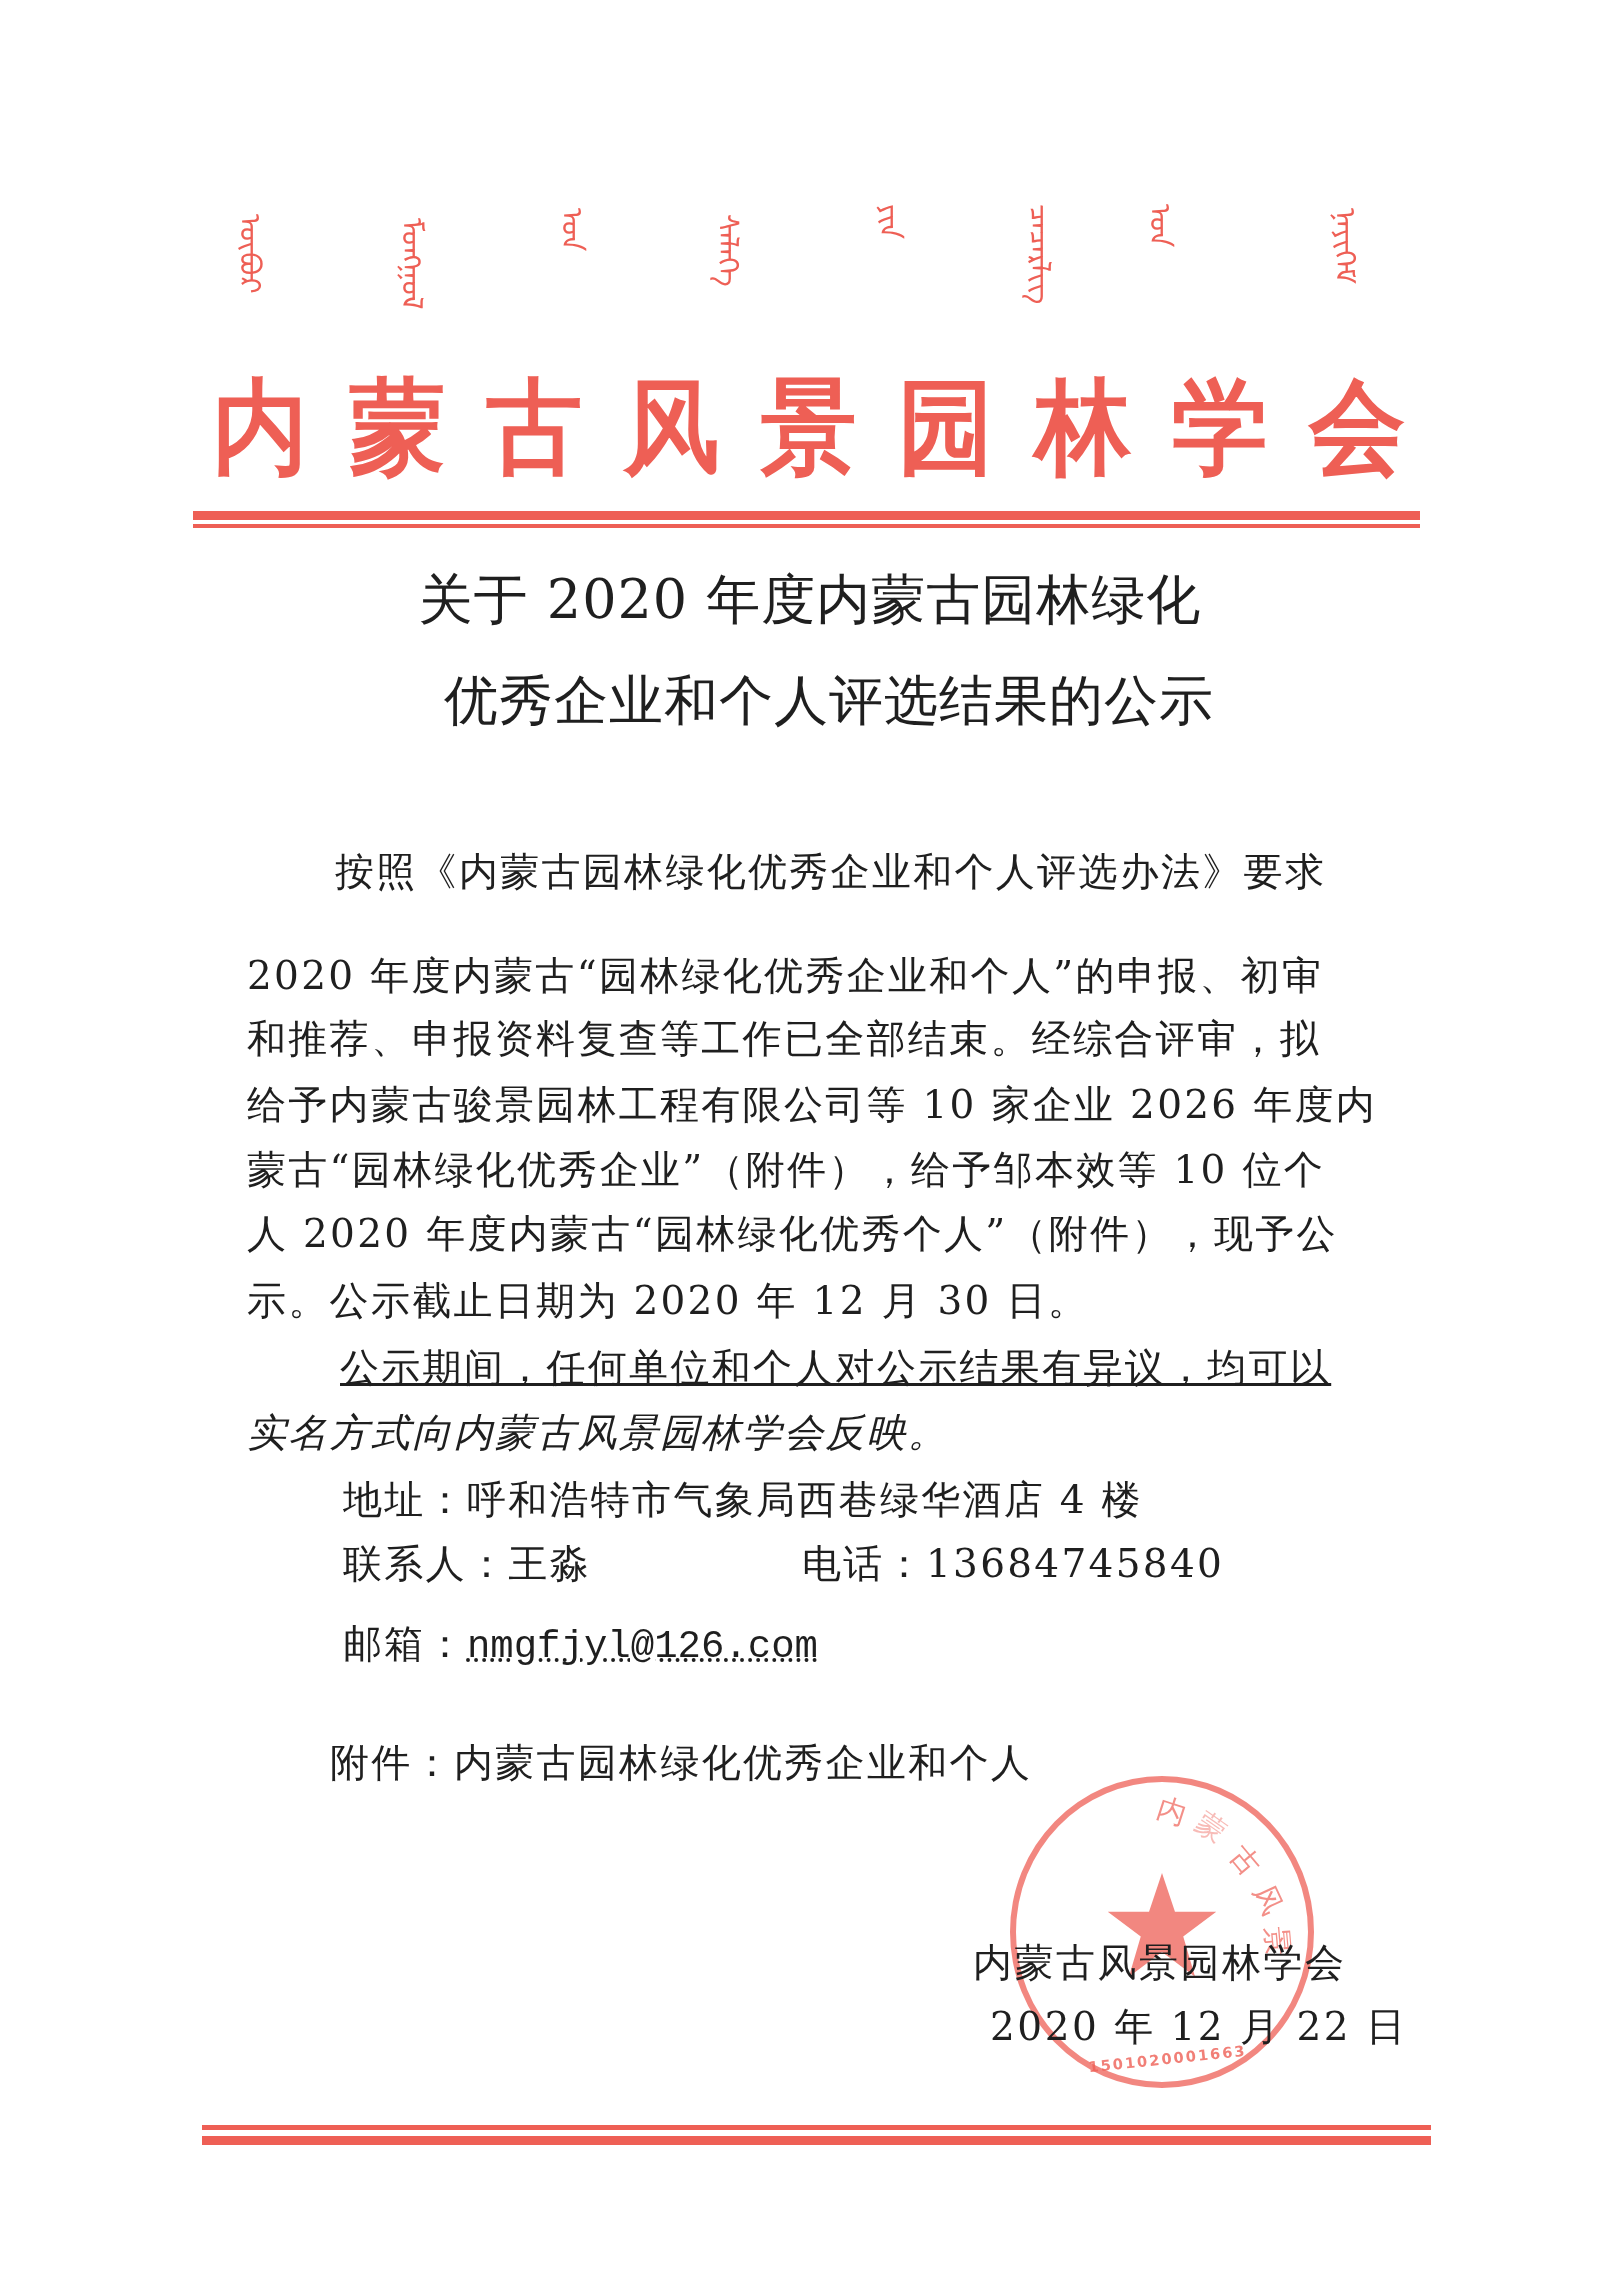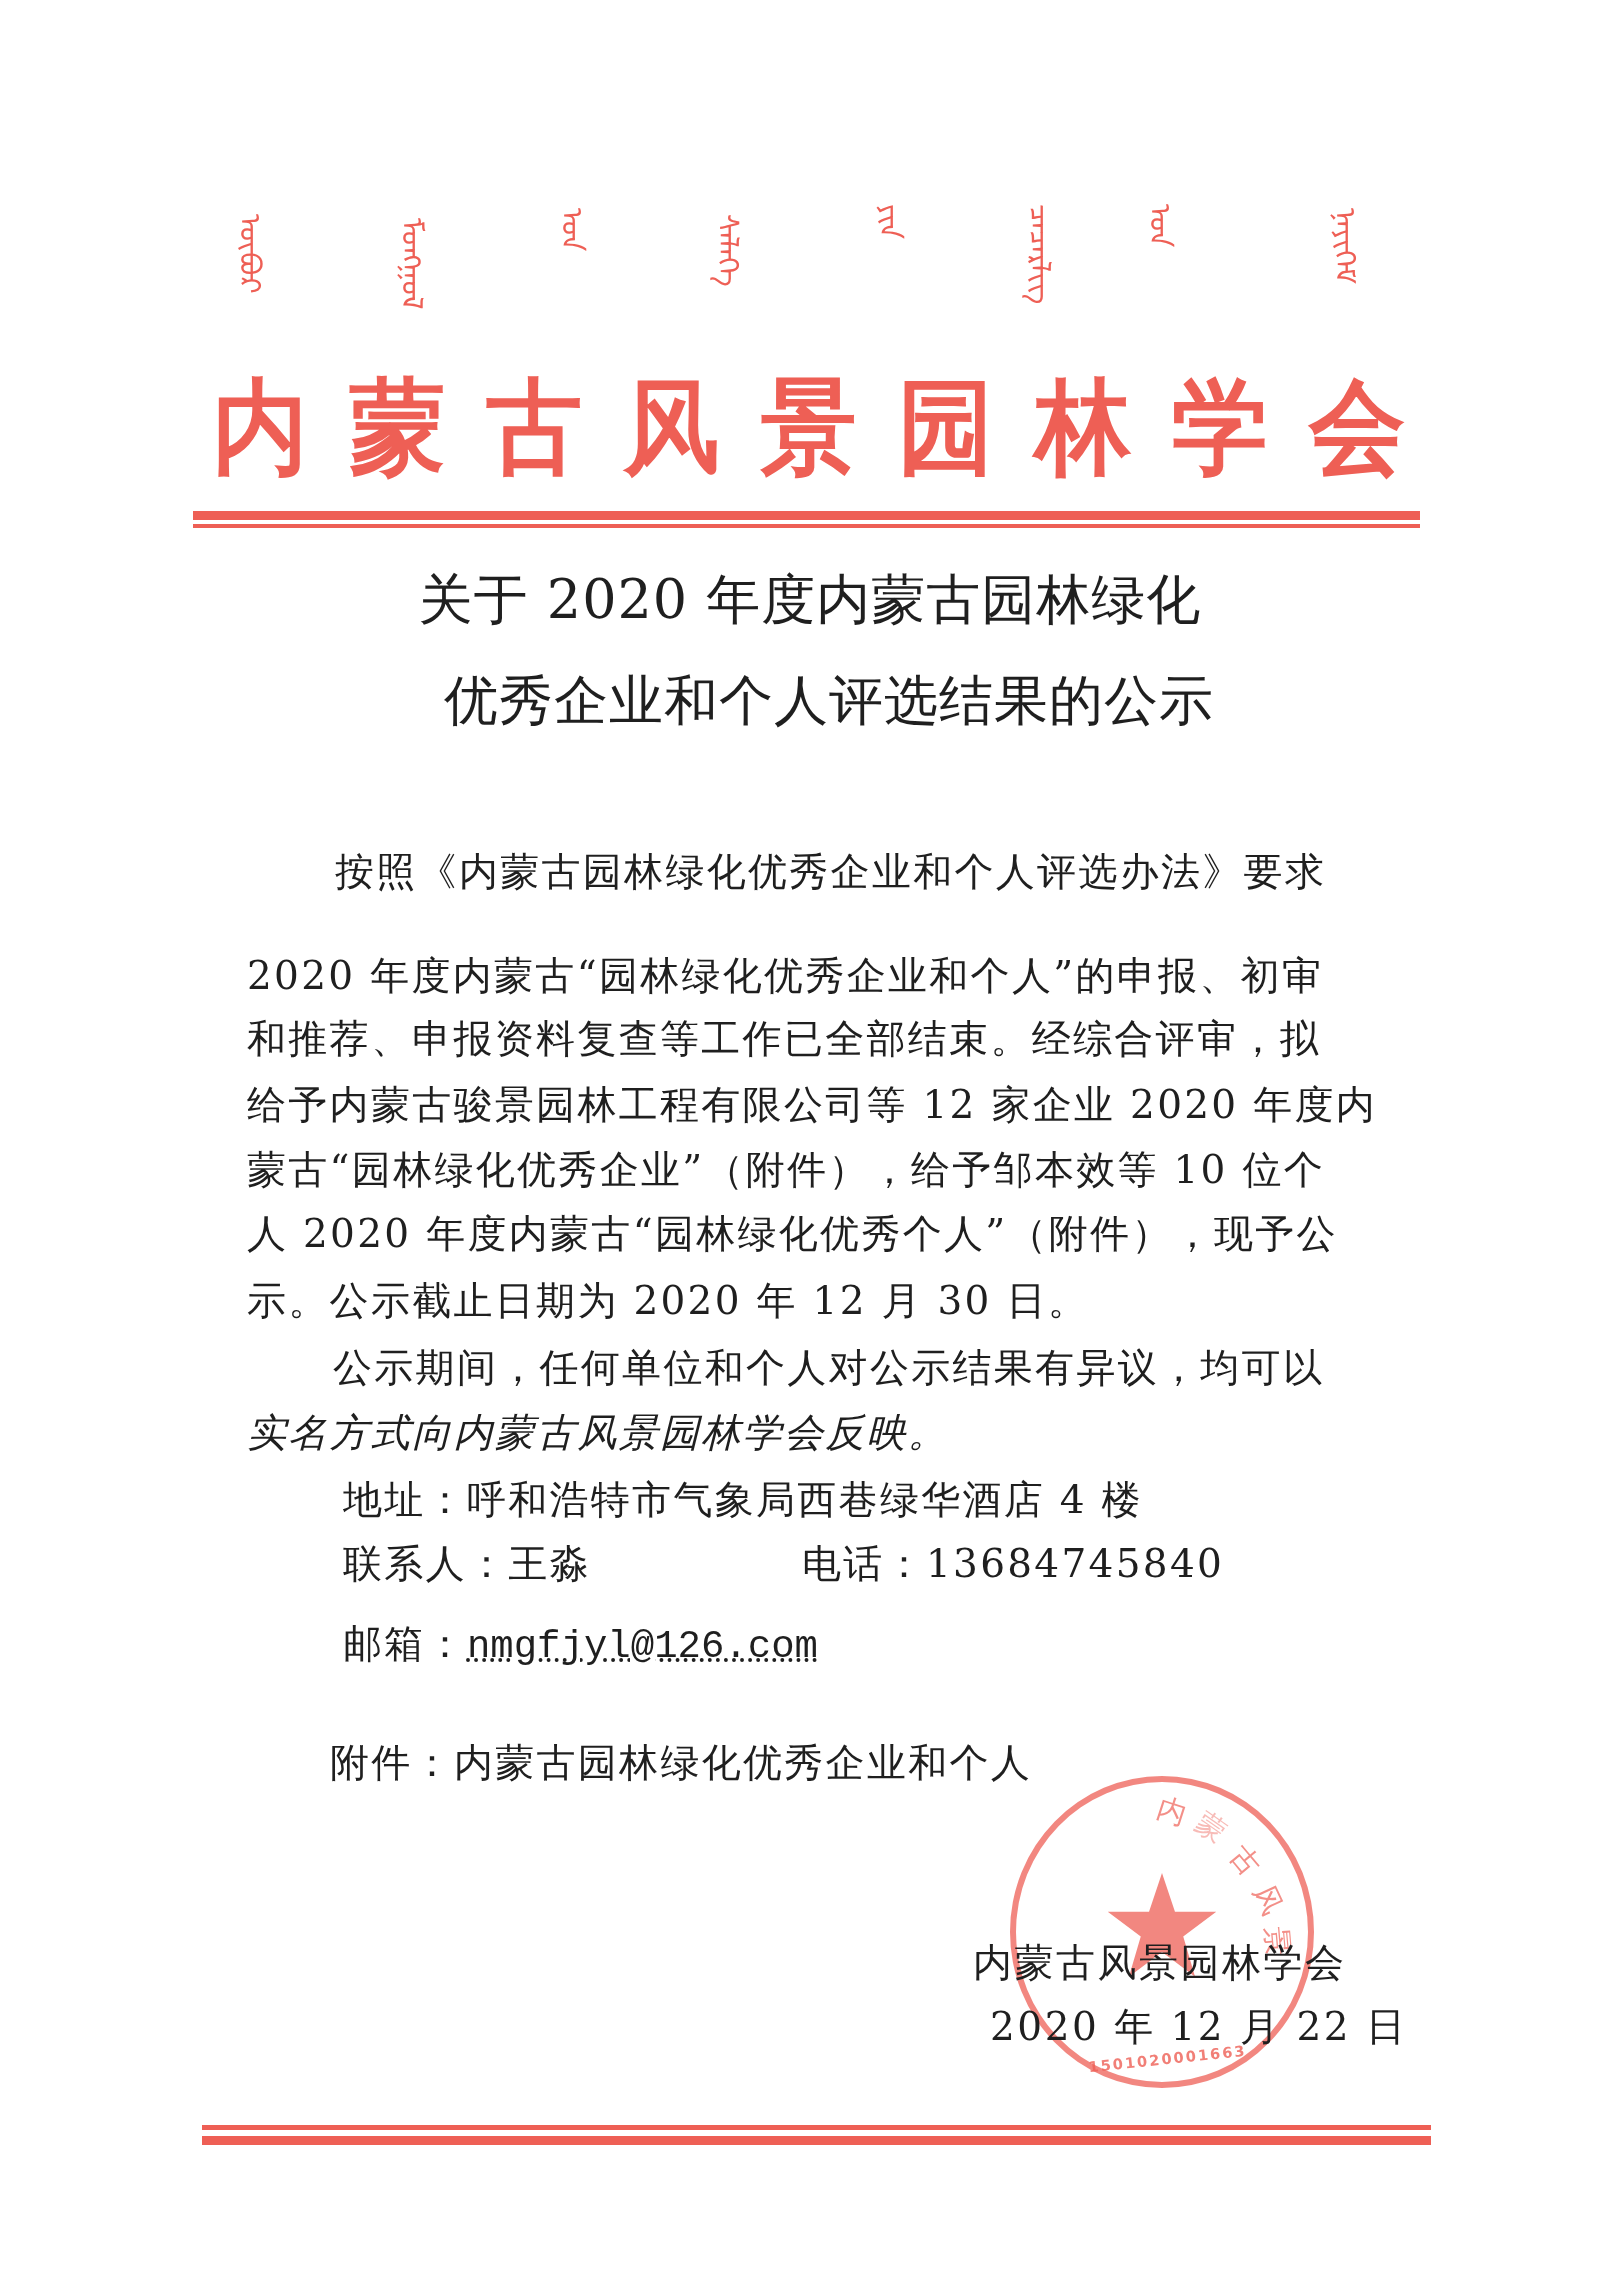--- a/index.html
+++ b/index.html
@@ -59,28 +59,28 @@
 <div class="rule" style="left:193px; top:511px; width:1227px; height:8.8px;"></div>
 <div class="rule" style="left:193px; top:524px; width:1227px; height:3.9px;"></div>
 
 <div class="doc-title" style="top:567px;">关于 2020 年度内蒙古园林绿化</div>
 <div class="doc-title" style="top:668px;padding-left:19px;">优秀企业和个人评选结果的公示</div>
 
 <div>
   <div class="body-line" style="left:335px; top:848px;">按照《内蒙古园林绿化优秀企业和个人评选办法》要求</div>
   <div class="body-line" style="left:247px; top:952px;">2020 年度内蒙古“园林绿化优秀企业和个人”的申报、初审</div>
   <div class="body-line" style="left:247px; top:1015px;">和推荐、申报资料复查等工作已全部结束。经综合评审，拟</div>
-  <div class="body-line" style="left:247px; top:1081px;">给予内蒙古骏景园林工程有限公司等 12 家企业 2020 年度内</div>
+  <div class="body-line" style="left:247px; top:1081px;">给予内蒙古骏景园林工程有限公司等 10 家企业 2026 年度内</div>
   <div class="body-line" style="left:247px; top:1146px;">蒙古“园林绿化优秀企业”（附件），给予邹本效等 10 位个</div>
   <div class="body-line" style="left:247px; top:1210px;">人 2020 年度内蒙古“园林绿化优秀个人”（附件），现予公</div>
   <div class="body-line" style="left:247px; top:1277px;">示。公示截止日期为 2020 年 12 月 30 日。</div>
 </div>
 
 <div>
-  <div class="body-line" style="left:333px; top:1344px;">公示期间，任何单位和个人对公示结果有异议，均可以</div>
+  <div class="body-line" style="left:340px; top:1344px;text-decoration:underline;">公示期间，任何单位和个人对公示结果有异议，均可以</div>
   <div class="body-line" style="left:247px; top:1409px;font-style:italic;">实名方式向内蒙古风景园林学会反映。</div>
 </div>
 
 <div class="body-line" style="left:343px; top:1476px;">
   <span>地址：</span><span>呼和浩特市气象局西巷绿华酒店 4 楼</span>
 </div>
 <div class="body-line" style="left:343px; top:1540px;">
   <span>联系人：</span><span>王淼</span>
 </div>
 <div class="body-line" style="left:802px; top:1540px;">

